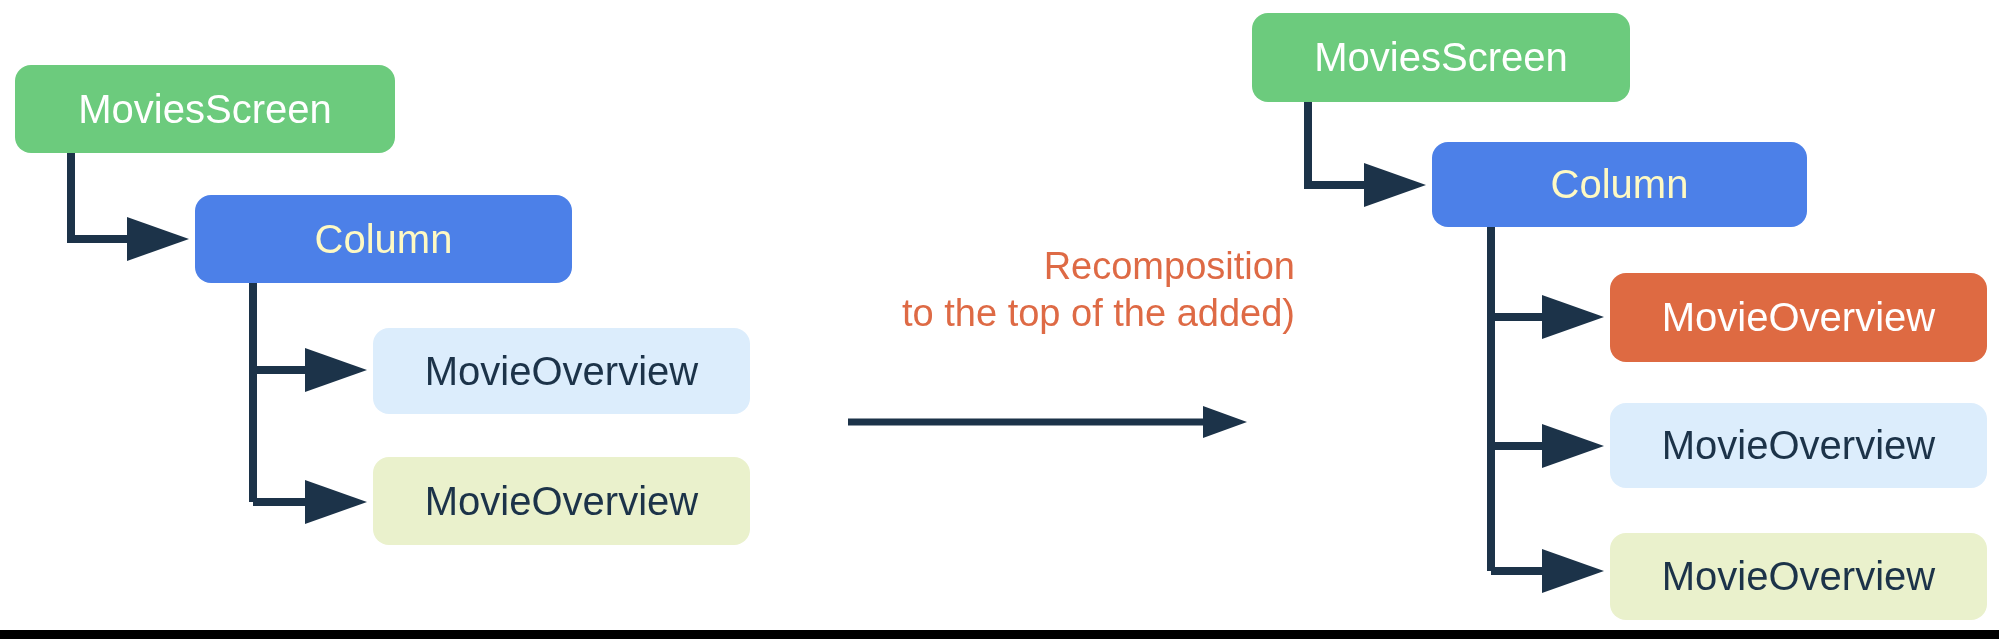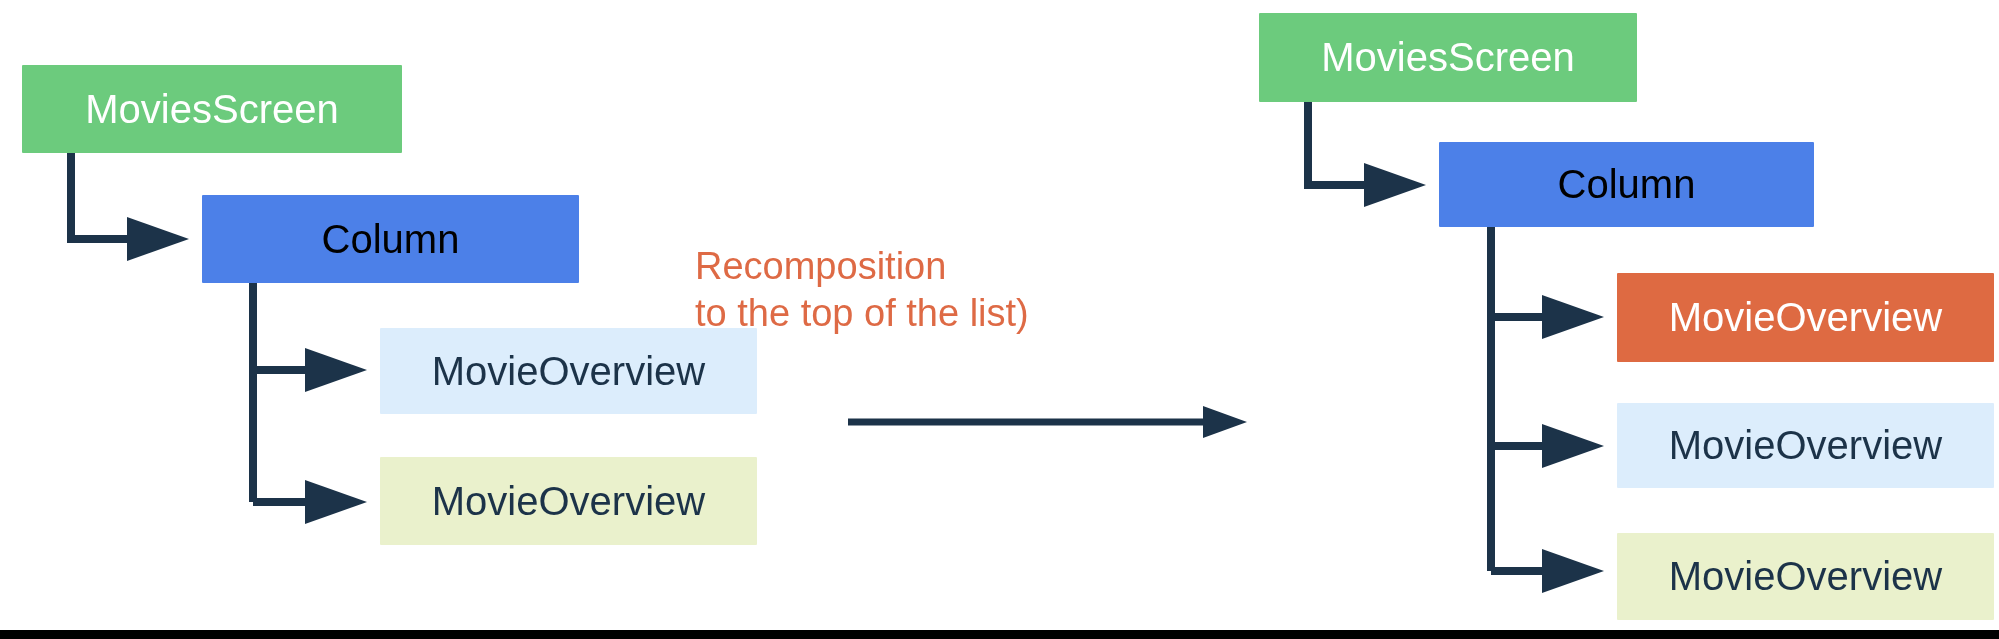--- a/index.html
+++ b/index.html
@@ -9,28 +9,27 @@
     height: 639px;
     background: #ffffff;
     overflow: hidden;
     font-family: "Liberation Sans", "DejaVu Sans", sans-serif;
   }
   .node {
     position: absolute;
     display: flex;
     align-items: center;
     justify-content: center;
-    border-radius: 1px;
+    border-radius: 16px;
     font-size: 40px;
     letter-spacing: 0px;
     white-space: nowrap;
-    margin-left: 7px;
   }
   .node.green       { background: var(--green);        color: #ffffff; }
-  .node.blue        { background: var(--blue);         color: #000000; }
+  .node.blue        { background: var(--blue);         color: #fef9c3; }
   .node.orange      { background: var(--orange);       color: #ffffff; }
   .node.lightblue   { background: var(--light-blue);   color: var(--navy); }
   .node.lightyellow { background: var(--light-yellow); color: var(--navy); }
 
   
   .l-root   { left: 15px;   top: 65px;  width: 380px; height: 88px; }
   .l-column { left: 195px;  top: 195px; width: 377px; height: 88px; }
   .l-child1 { left: 373px;  top: 328px; width: 377px; height: 86px; }
   .l-child2 { left: 373px;  top: 457px; width: 377px; height: 88px; }
 
@@ -53,21 +52,21 @@
     stroke-linejoin: miter;
   }
   .connectors path.thin { stroke-width: 7; }
   .connectors polygon { fill: var(--navy); }
 
   .annotation {
     position: absolute;
     left: 695px;
     top: 243px;
     width: 600px;
-    text-align: left;
+    text-align: right;
     color: var(--annotation-orange);
     font-size: 38px;
     line-height: 47px;
     white-space: nowrap;
   }
 
   .bottom-bar {
     position: absolute;
     left: 0;
     top: 630px;
@@ -107,21 +106,21 @@
     <polygon points="1247,422 1203,406 1203,438"></polygon>
   </svg>
 
   <div class="node green l-root">MoviesScreen</div>
   <div class="node blue l-column">Column</div>
   <div class="node lightblue l-child1">MovieOverview</div>
   <div class="node lightyellow l-child2">MovieOverview</div>
 
   <div class="annotation">
     <div>Recomposition</div>
-    <div>to the top of the list)</div>
+    <div>to the top of the added)</div>
   </div>
 
   <div class="node green r-root">MoviesScreen</div>
   <div class="node blue r-column">Column</div>
   <div class="node orange r-child1">MovieOverview</div>
   <div class="node lightblue r-child2">MovieOverview</div>
   <div class="node lightyellow r-child3">MovieOverview</div>
 
   <div class="bottom-bar"></div>
 </div>

